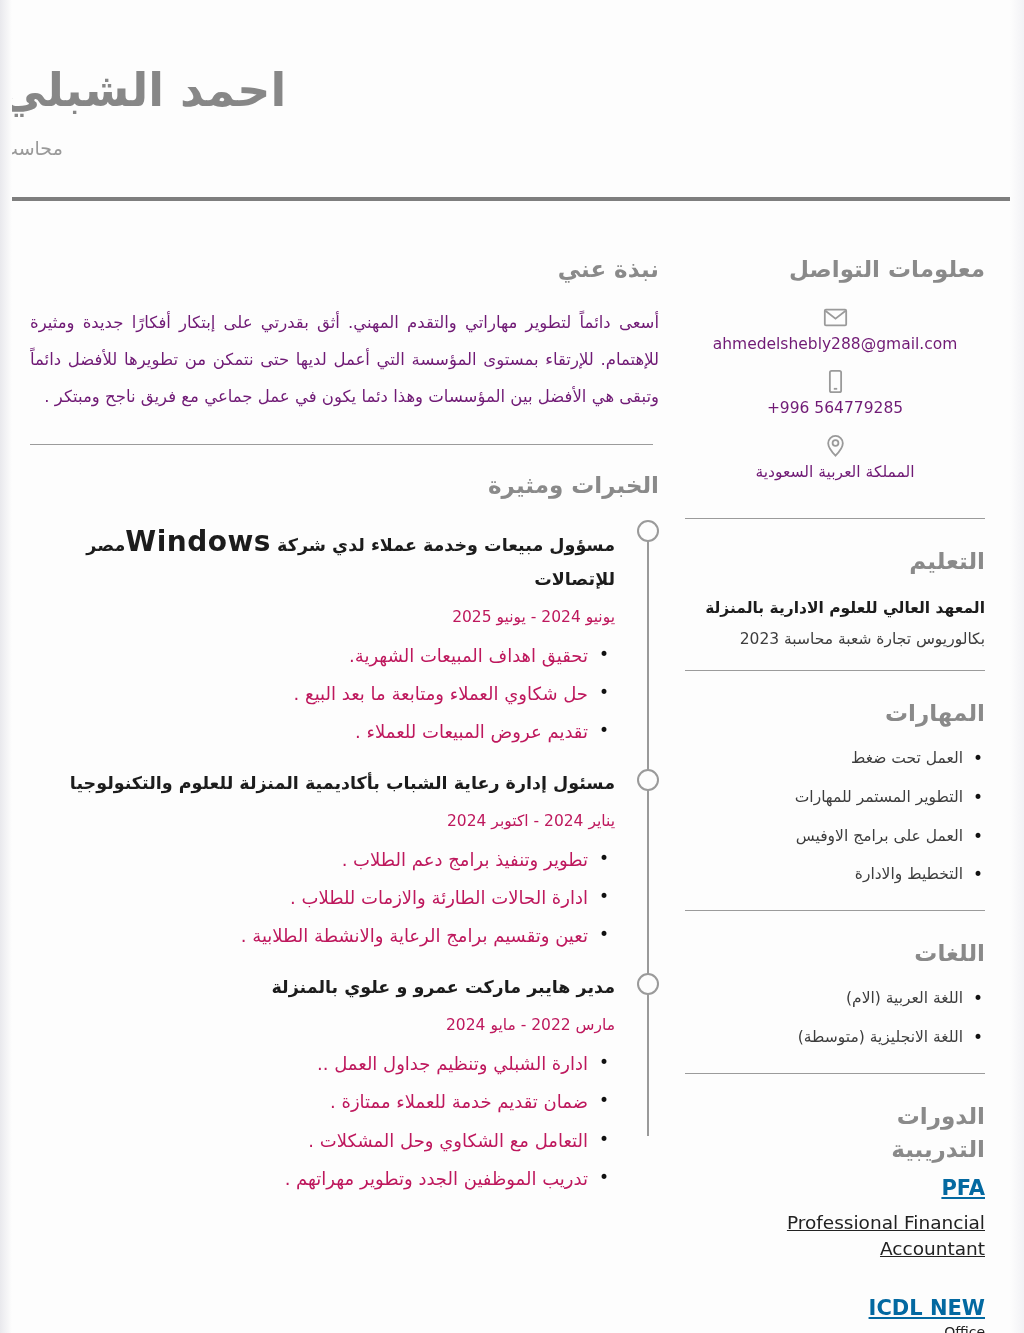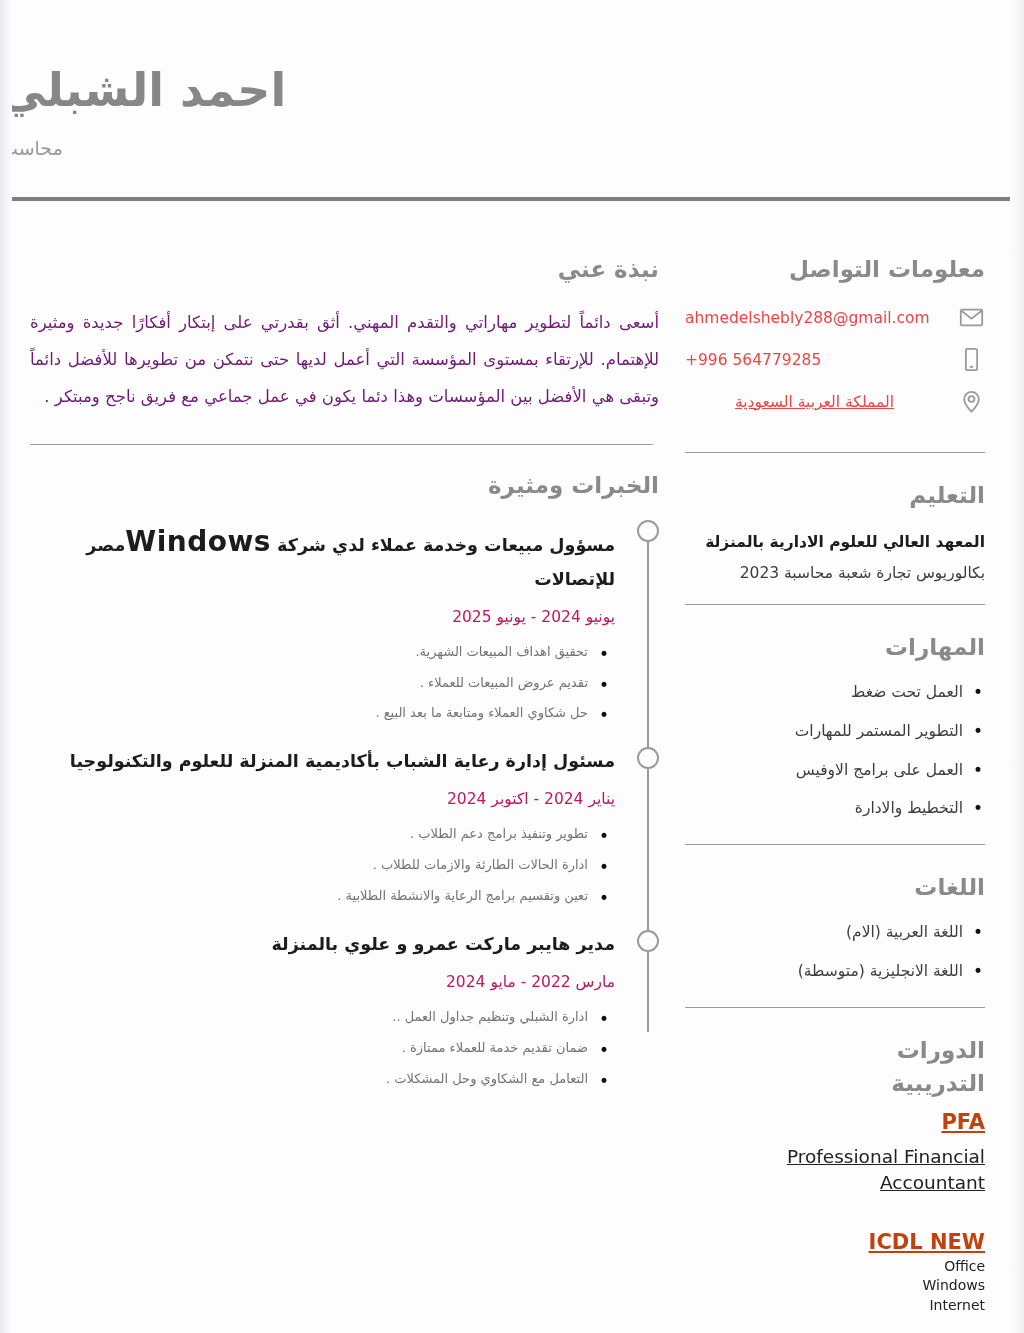--- a/index.html
+++ b/index.html
@@ -34,43 +34,43 @@
   .main-sep{border:none;border-top:1px solid #9b9b9b;margin:28px 6px 24px 0;}
 
   .timeline{position:relative;padding-right:44px;margin-top:12px;}
   .timeline::before{content:"";position:absolute;right:10px;top:20px;bottom:56px;width:2px;background:#9a9a9a;}
   .job{position:relative;margin-bottom:24px;}
   .marker{position:absolute;right:-44px;top:0;width:18px;height:18px;border:2px solid #9a9a9a;border-radius:50%;background:#fdfdfd;}
   .job-title{font-size:17.5px;font-weight:bold;color:#1c1c1c;line-height:1.6;margin:0;}
   .latin-big{font-size:28px;letter-spacing:.5px;}
   .dates{font-size:15.5px;font-weight:normal;color:#be185d;margin:15px 0 17px;}
   ul.bullets{list-style:none;margin:0;padding:0 27px 0 0;}
-  ul.bullets li{position:relative;font-size:13px;color:#737373;line-height:1.45;margin-bottom:12px;}
+  ul.bullets li{position:relative;font-size:18px;color:#be185d;line-height:1.45;margin-bottom:12px;}
   ul.bullets li::before{content:"\2022";position:absolute;right:-21px;top:-1px;color:#111;font-size:17px;}
 
   
   .side-sec{padding-bottom:22px;margin-bottom:26px;border-bottom:1px solid #9b9b9b;}
   .side-sec.last{border-bottom:none;}
-  .c-row{display:flex;align-items:center;gap:14px;margin-bottom:15px;font-size:15.5px;color:#ef4444;}
+  .c-row{display:flex;align-items:center;gap:4px;margin-bottom:15px;font-size:15.5px;color:#701a75;flex-direction:column;}
   .c-row .txt{flex:1;text-align:left;direction:ltr;unicode-bidi:embed;}
-  .c-row .txt.ar{direction:rtl;text-align:center;text-decoration:underline;}
+  .c-row .txt.ar{direction:rtl;text-align:center;}
   .icon{width:27px;height:27px;flex-shrink:0;}
   .icon svg{width:100%;height:100%;stroke:#9a9a9a;fill:none;stroke-width:1.6;}
 
   .school{font-size:15.5px;font-weight:bold;color:#1c1c1c;line-height:1.5;margin:2px 0 10px;}
   .degree{font-size:15.5px;color:#3d3d3d;}
 
   ul.side-list{list-style:none;margin:4px 0 0;padding:0 22px 0 0;}
   ul.side-list li{position:relative;font-size:15.5px;color:#3d3d3d;margin-bottom:17px;line-height:1.4;}
   ul.side-list li::before{content:"\2022";position:absolute;right:-20px;top:-1px;color:#111;font-size:17px;}
   ul.side-list li:last-child{margin-bottom:2px;}
 
   .courses h2{max-width:125px;margin-right:0;margin-bottom:8px;}
   .course-block{text-align:right;}
-  .course-title{font-size:21px;font-weight:bold;color:#c2410c;text-decoration:underline;line-height:1.4;}
+  .course-title{font-size:21px;font-weight:bold;color:#0369a1;text-decoration:underline;line-height:1.4;}
   .course-sub{font-size:18.5px;color:#222;text-decoration:underline;margin-top:6px;line-height:1.4;}
   .course-block.second{margin-top:32px;}
   .course-item{font-size:14px;color:#222;line-height:1.38;}
 </style>
 </head>
 <body>
 
 <div class="edge-left"></div>
 <div class="edge-right"></div>
 
@@ -168,22 +168,22 @@
       <h2 class="section">الخبرات ومثيرة</h2>
 
       <div class="timeline">
 
         <article class="job">
           <span class="marker"></span>
           <h3 class="job-title"><span>مسؤول مبيعات وخدمة عملاء لدي شركة </span><span class="latin-big">Windows</span><span>مصر للإتصالات</span></h3>
           <div class="dates">يونيو 2024 - يونيو 2025</div>
           <ul class="bullets">
             <li>تحقيق اهداف المبيعات الشهرية.</li>
+            <li>حل شكاوي العملاء ومتابعة ما بعد البيع .</li>
             <li>تقديم عروض المبيعات للعملاء .</li>
-            <li>حل شكاوي العملاء ومتابعة ما بعد البيع .</li>
           </ul>
         </article>
 
         <article class="job">
           <span class="marker"></span>
           <h3 class="job-title">مسئول إدارة رعاية الشباب بأكاديمية المنزلة للعلوم والتكنولوجيا</h3>
           <div class="dates">يناير 2024 - اكتوبر 2024</div>
           <ul class="bullets">
             <li>تطوير وتنفيذ برامج دعم الطلاب .</li>
             <li>ادارة الحالات الطارئة والازمات للطلاب .</li>
@@ -192,20 +192,21 @@
         </article>
 
         <article class="job">
           <span class="marker"></span>
           <h3 class="job-title">مدير هايبر ماركت عمرو و علوي بالمنزلة</h3>
           <div class="dates">مارس 2022 - مايو 2024</div>
           <ul class="bullets">
             <li>ادارة الشبلي وتنظيم جداول العمل ..</li>
             <li>ضمان تقديم خدمة للعملاء ممتازة .</li>
             <li>التعامل مع الشكاوي وحل المشكلات .</li>
+            <li>تدريب الموظفين الجدد وتطوير مهراتهم .</li>
           </ul>
         </article>
 
       </div>
     </section>
 
   </main>
 </div>
 
 </body></html>

